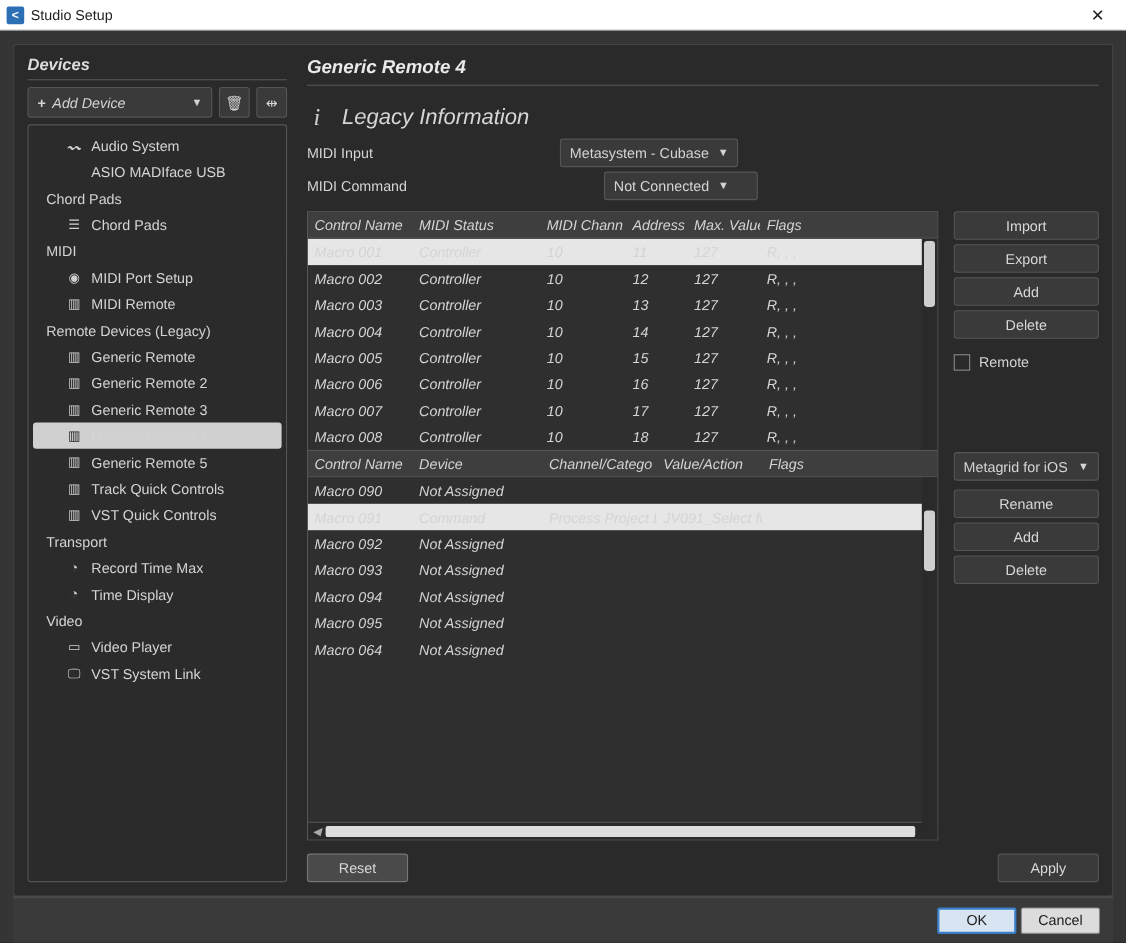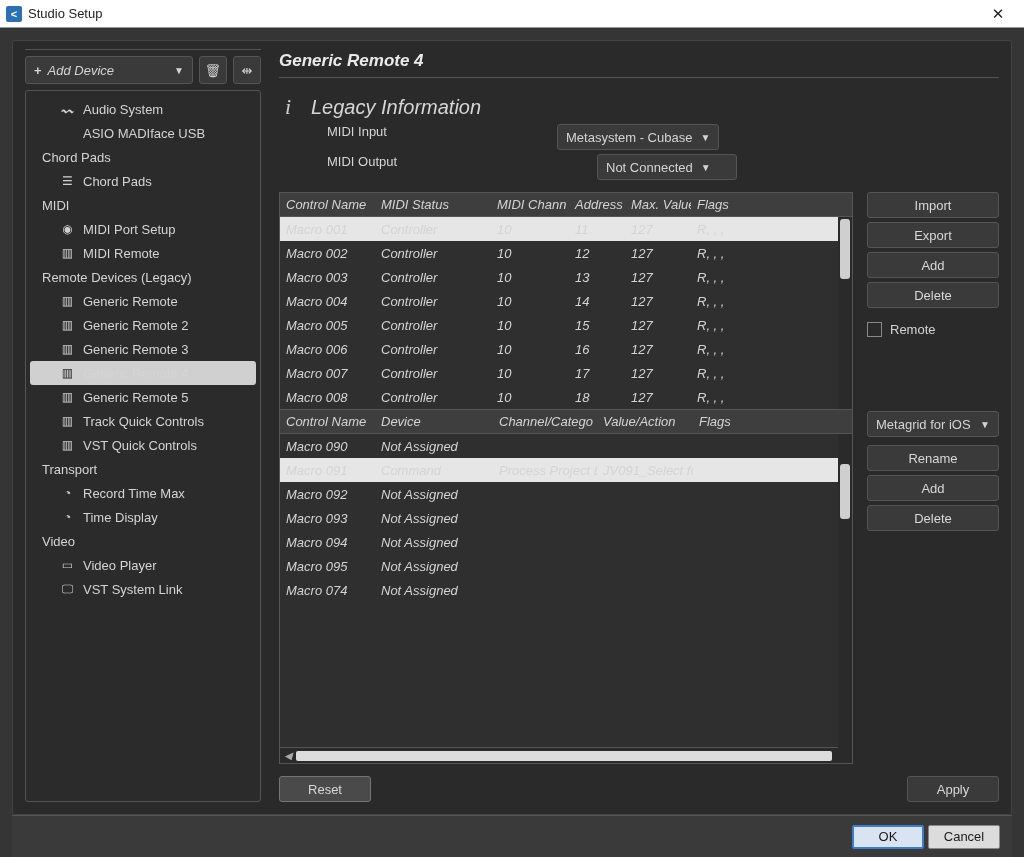--- a/index.html
+++ b/index.html
@@ -30,21 +30,21 @@
   .titem.selected{background:#d0d0d0;color:#222;}
   .titem.selected .ticon{color:#222;}
   
   .main{flex:1;display:flex;flex-direction:column;}
   .mtitle{font-style:italic;font-weight:700;color:#eaeaea;font-size:17px;padding:2px 0 6px;}
   .mhr{border:none;border-top:1px solid #555;margin-bottom:10px;}
   .legacy{display:flex;align-items:center;gap:14px;margin:6px 0 4px;}
   .legacy .i{font-style:italic;font-family:Georgia,serif;font-size:22px;color:#d0d0d0;width:18px;text-align:center;}
   .legacy .t{font-style:italic;font-size:20px;color:#d6d6d6;}
   .legdesc{color:#c0c0c0;margin-bottom:14px;line-height:1.5;}
-  .iorow{display:flex;height:30px;margin-left:48px;}
+  .iorow{display:flex;align-items:center;height:30px;}
   .iorow .lbl{width:230px;color:#d4d4d4;}
   .combo{height:26px;background:#3a3a3a;border:1px solid #555;border-radius:3px;display:flex;align-items:center;padding:0 8px;min-width:140px;cursor:pointer;}
   .combo .dd{margin-left:8px;font-size:10px;}
   .content{display:flex;gap:14px;margin-top:8px;flex:1;min-height:0;}
   .tables{flex:1;display:flex;flex-direction:column;border:1px solid #555;min-width:0;font-style:italic;}
   .tbl{flex:1;display:flex;flex-direction:column;min-height:0;position:relative;}
   .thead,.trow{display:flex;align-items:center;height:24px;}
   .thead{background:#3e3e3e;border-bottom:1px solid #555;color:#cfcfcf;}
   .thead>div,.trow>div{padding:0 6px;overflow:hidden;white-space:nowrap;}
   .c1{width:95px;} .c2{width:116px;} .c3{width:78px;} .c4{width:56px;} .c5{width:66px;} .c6{flex:1;}
@@ -77,20 +77,21 @@
   <div class="titlebar">
     <div class="appicon">&lt;</div>
     <div class="title">Studio Setup</div>
     <div class="closebtn">✕</div>
   </div>
 
   <div class="stage">
     <div class="panel">
 
       <div class="devcol">
+        <div class="devhead">Devices</div>
         <hr class="devhr">
         <div class="addrow">
           <div class="addbtn">
             <span class="plus">+</span>
             <span>Add Device</span>
             <span class="dd">▼</span>
           </div>
           <div class="iconbtn">
               <span>🗑</span>
             </div>
@@ -190,21 +191,21 @@
         </div>
 
         <div class="iorow">
           <div class="lbl">MIDI Input</div>
           <div class="combo">
             <span>Metasystem - Cubase</span>
             <span class="dd">▼</span>
           </div>
         </div>
         <div class="iorow">
-          <div class="lbl">MIDI Output</div>
+          <div class="lbl">MIDI Command</div>
           <div class="combo" style="margin-left:40px">
             <span>Not Connected</span>
             <span class="dd">▼</span>
           </div>
         </div>
 
         <div class="content">
           <div class="tables">
 
             <div class="tbl" style="flex:0 0 216px">
@@ -332,21 +333,21 @@
                     <div class="d5"></div>
                   </div>
                   <div class="trow">
                     <div class="d1">Macro 095</div>
                     <div class="d2">Not Assigned</div>
                     <div class="d3"></div>
                     <div class="d4"></div>
                     <div class="d5"></div>
                   </div>
                   <div class="trow">
-                    <div class="d1">Macro 074</div>
+                    <div class="d1">Macro 064</div>
                     <div class="d2">Not Assigned</div>
                     <div class="d3"></div>
                     <div class="d4"></div>
                     <div class="d5"></div>
                   </div>
                 </div>
               <div class="vscroll">
                   <div class="vthumb" style="top:30px;height:55px"></div>
                 </div>
               <div class="hscroll">

